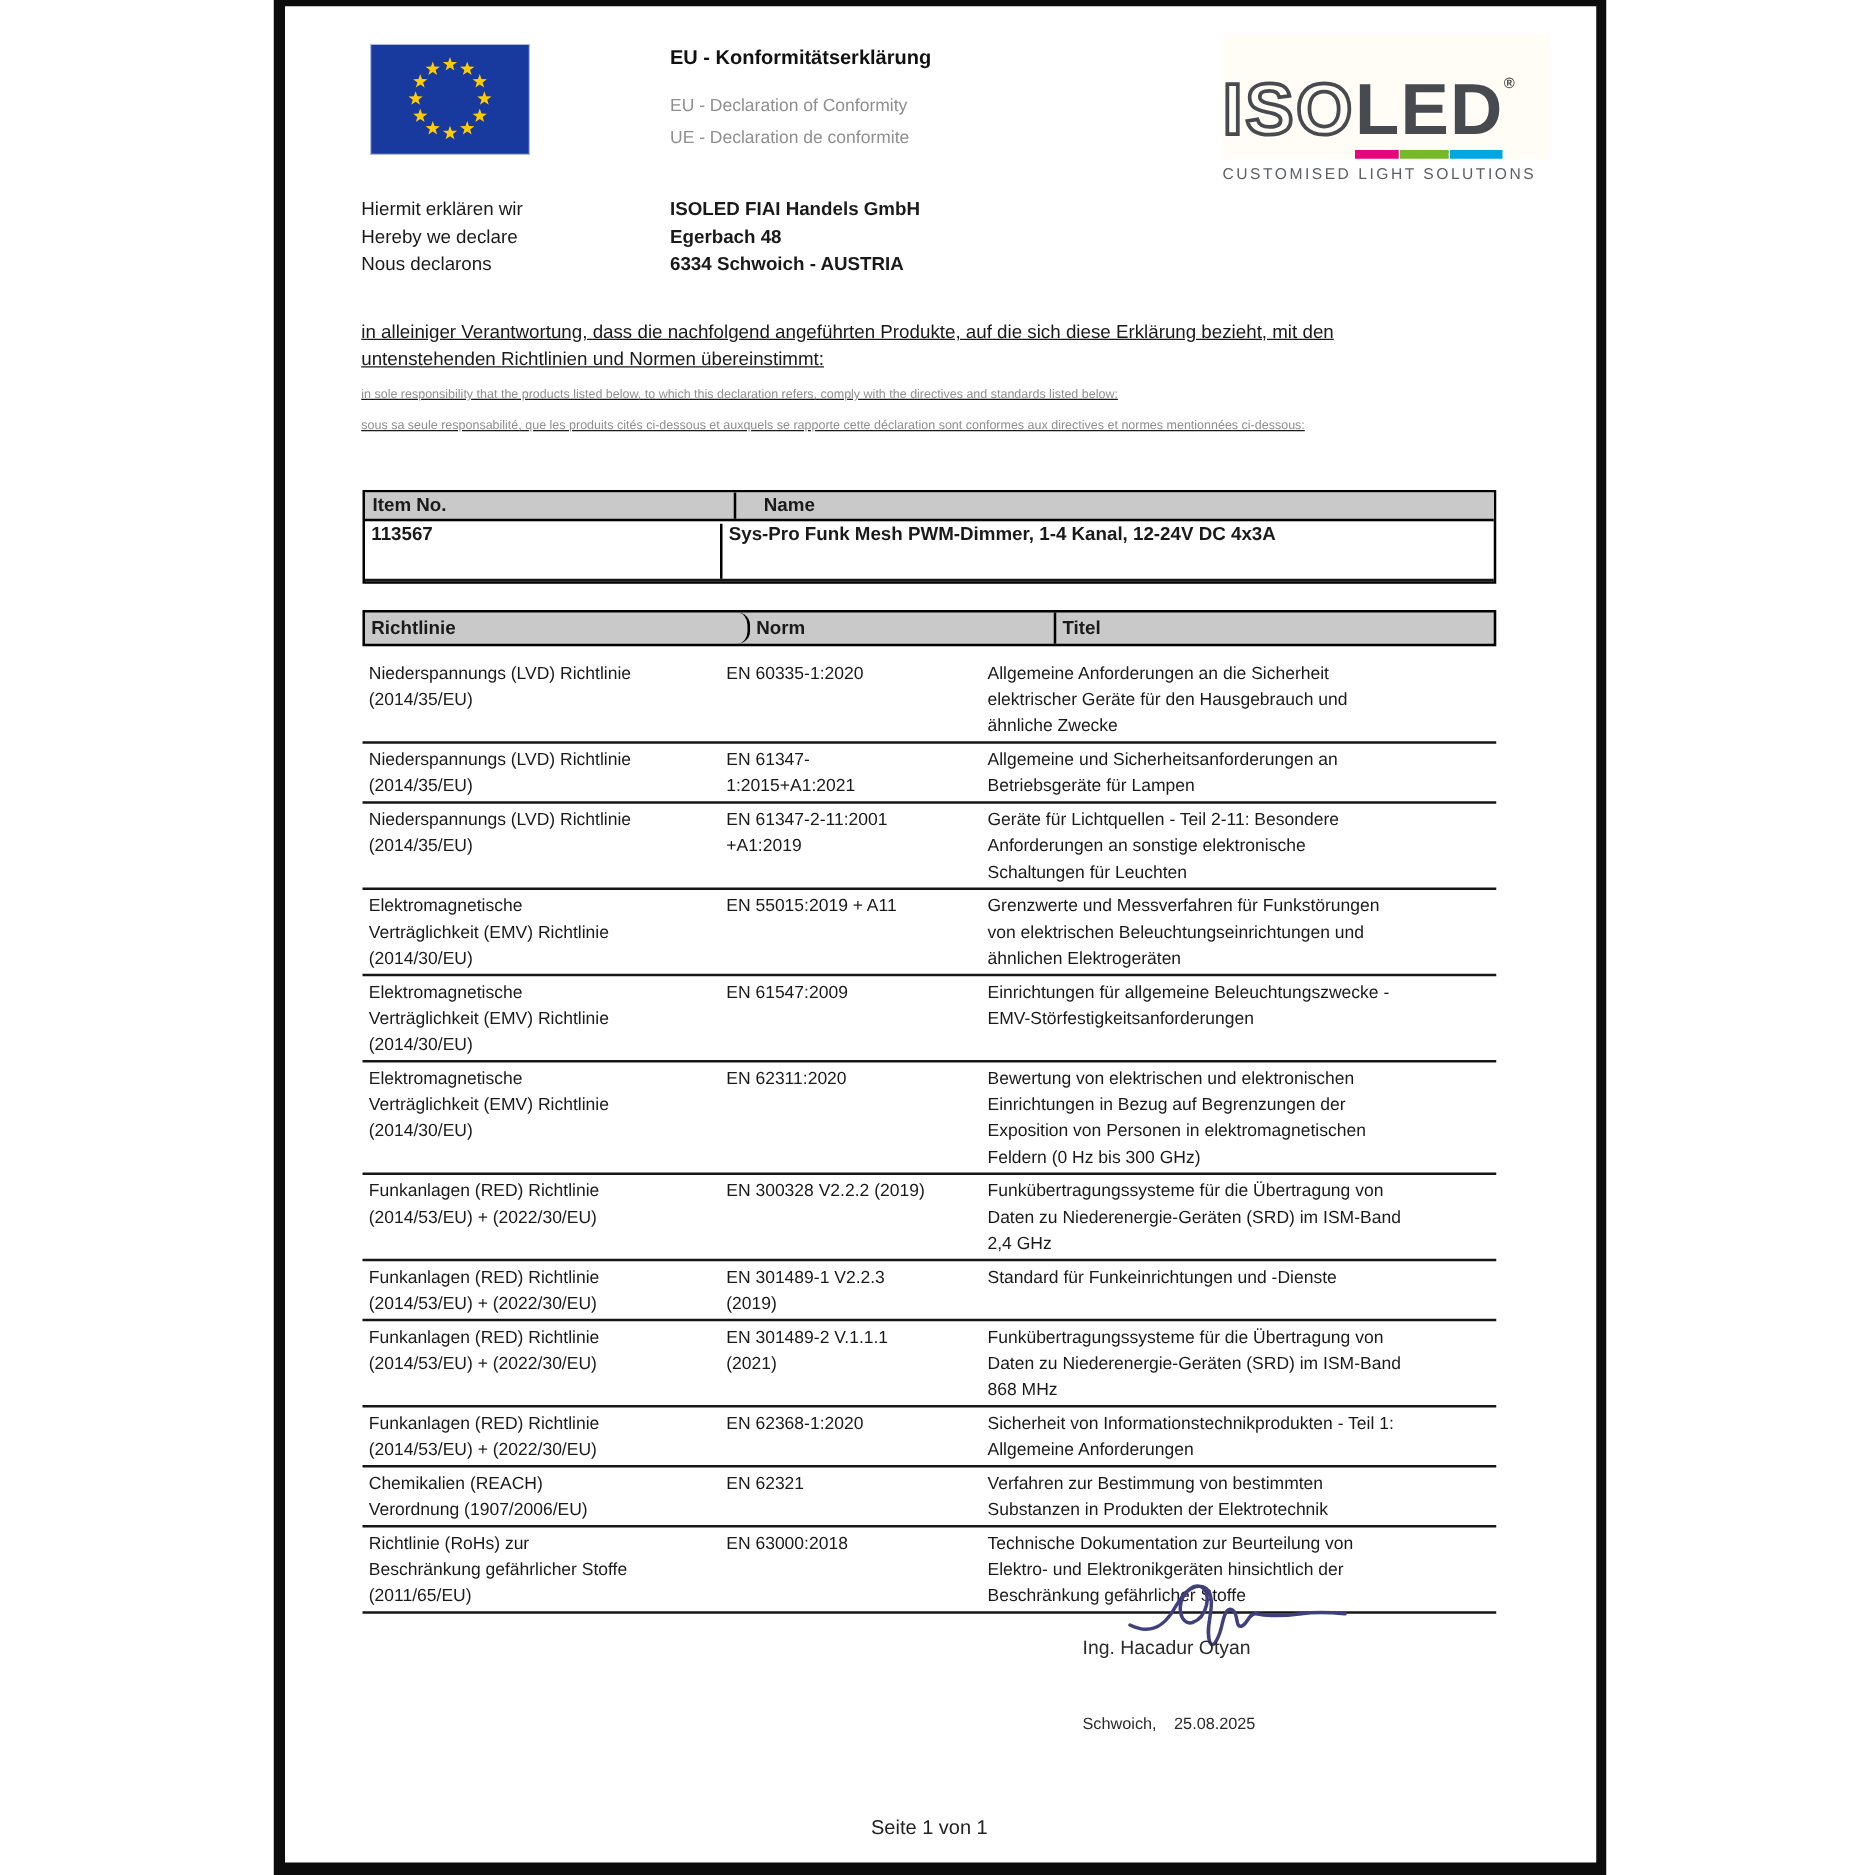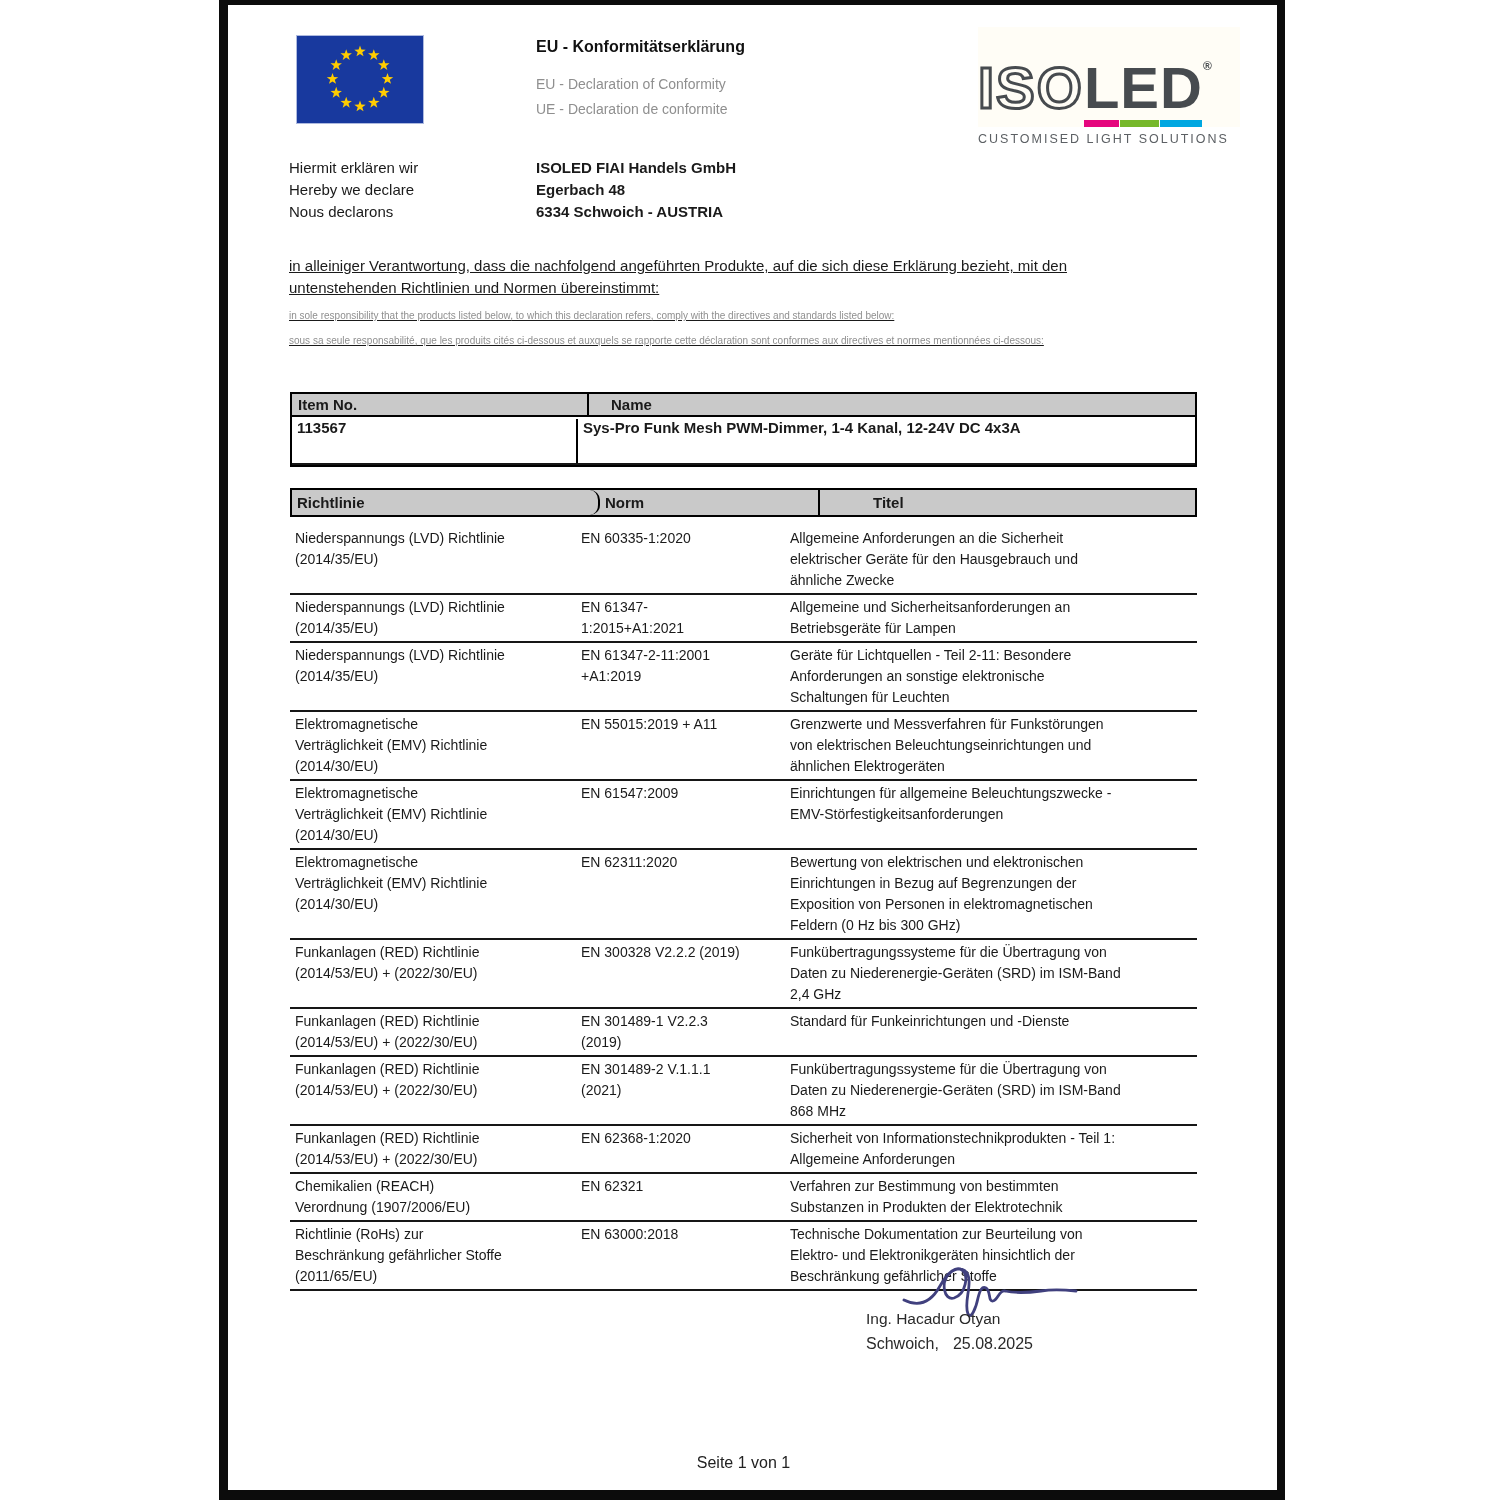--- a/index.html
+++ b/index.html
@@ -37,30 +37,30 @@
   .itable{position:absolute;left:62px;top:387px;width:907px;box-sizing:border-box;border:2px solid #000;font-size:15px;}
   .itable .row{display:flex;}
   .itable .hrow{background:#c9c9c9;border-bottom:2px solid #000;font-weight:bold;align-items:flex-end;}
   .itable .c1{width:297px;box-sizing:border-box;border-right:2px solid #000;padding:2px 6px;}
   .itable .c2{flex:1;padding:2px 22px;}
   .itable .drow{height:44px;font-weight:bold;}
   
   .dtable{position:absolute;left:62px;top:483px;width:907px;font-size:14px;line-height:21px;}
   .dhead{display:flex;box-sizing:border-box;border:2px solid #000;background:#c9c9c9;font-weight:bold;font-size:15px;margin-bottom:9px;}
   .dhead .c1{width:308px;box-sizing:border-box;border-right:2px solid #000;padding:2px 5px;border-radius:10px;}
-  .dhead .c2{width:220px;box-sizing:border-box;border-right:2px solid #000;padding:2px 5px;}
-  .dhead .c3{flex:1;padding:2px 5px;margin-left:48px;}
+  .dhead .c2{width:245px;box-sizing:border-box;border-right:2px solid #000;padding:2px 5px;}
+  .dhead .c3{flex:1;padding:2px 5px;}
   .drow{display:flex;border-bottom:2px solid #161616;padding-top:2px;}
   .drow .c1{width:286px;box-sizing:border-box;padding:0 71px 2px 5px;}
   .drow .c2{width:209px;box-sizing:border-box;padding:0 39px 2px 5px;}
   .drow .c3{flex:1;box-sizing:border-box;padding:0 72px 2px 5px;}
   
   .sig-scribble{position:absolute;left:668px;top:1255px;width:185px;height:60px;}
   .sig-name{position:absolute;left:638px;top:1305px;font-size:15.5px;color:#2a2a2a;}
-  .sig-place{position:absolute;left:638px;top:1330px;font-size:16px;color:#2a2a2a;}
+  .sig-place{position:absolute;left:638px;top:1366px;font-size:13px;color:#2a2a2a;}
   .sig-place .date{margin-left:14px;}
   
   .footer{position:absolute;left:62px;top:1449px;width:907px;text-align:center;font-size:16px;color:#222;}
 </style>
 </head>
 <body>
 
 <div class="sheet">
 
   <svg class="eu-flag" viewBox="0 0 128 89" xmlns="http://www.w3.org/2000/svg">

